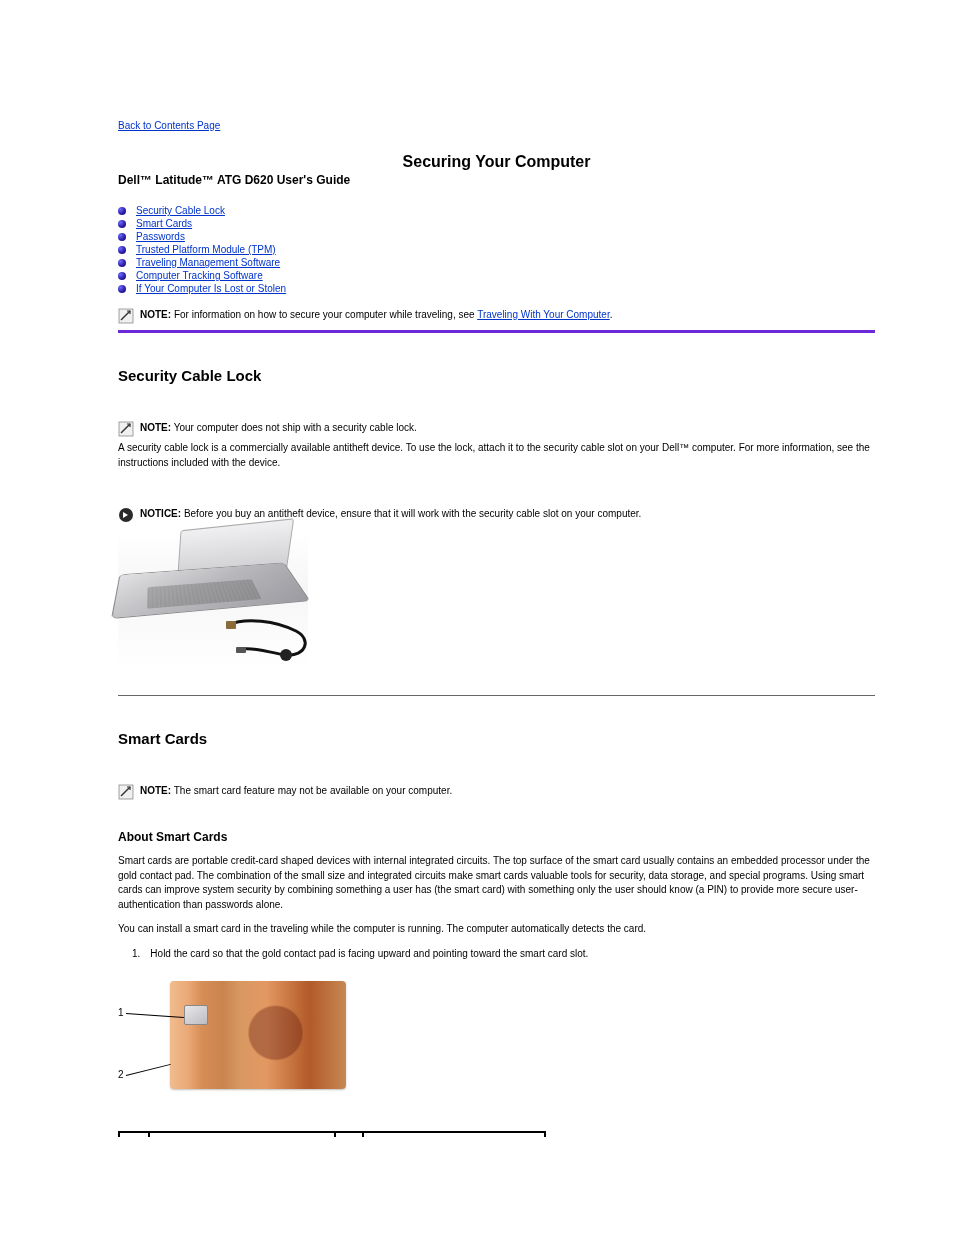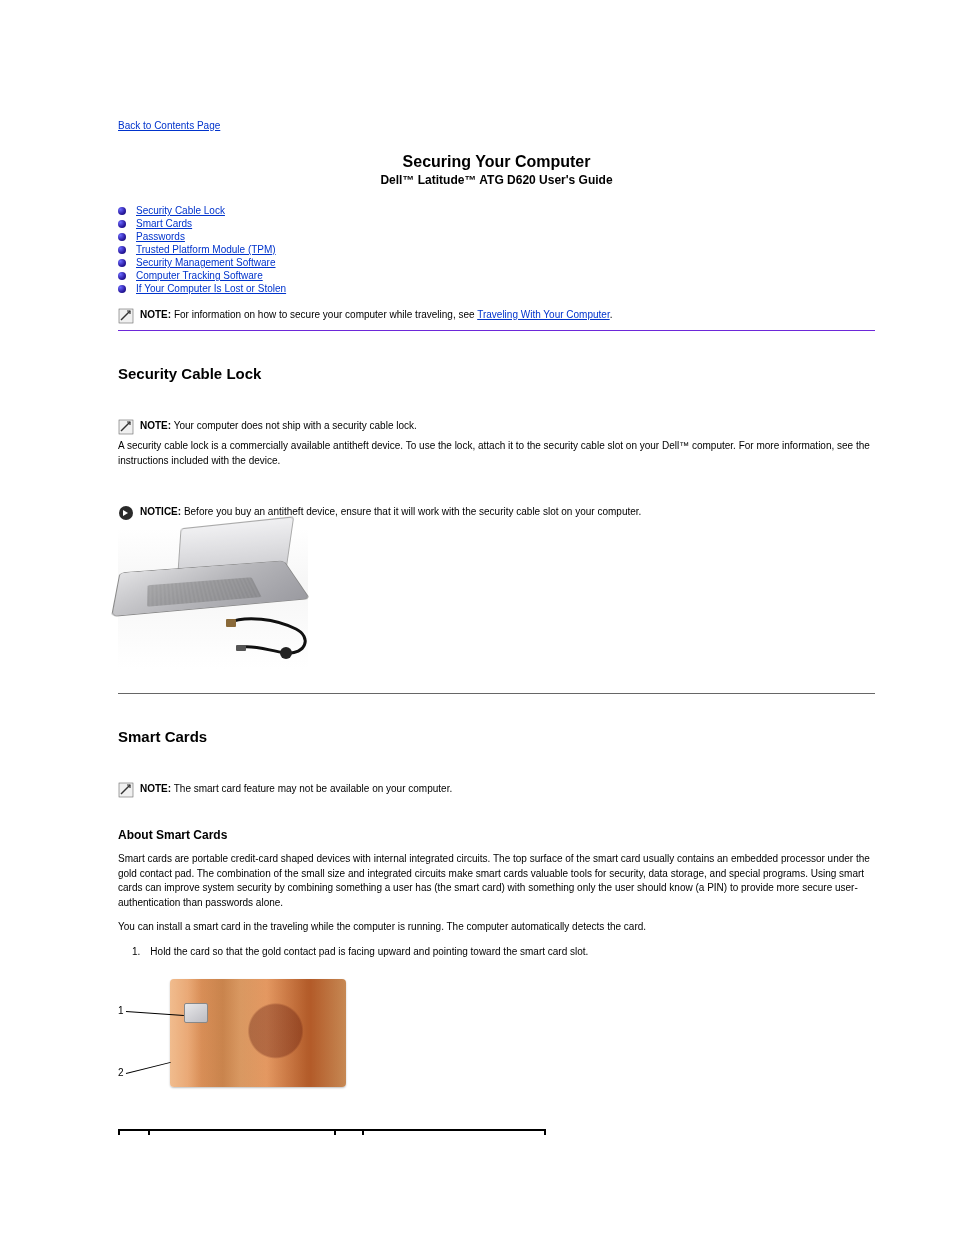--- a/index.html
+++ b/index.html
@@ -24,21 +24,20 @@
     font-size: 16px;
     font-weight: bold;
     margin-top: 22px;
     margin-bottom: 2px;
     text-align: center;
   }
   .subtitle {
     font-size: 12px;
     font-weight: bold;
     margin-bottom: 18px;
-    text-align: center;
   }
   .toc {
     list-style: none;
     padding: 0;
     margin: 0 0 14px 0;
   }
   .toc li {
     display: flex;
     align-items: center;
     margin-bottom: 2px;
@@ -54,21 +53,21 @@
   .toc a {
     color: #0033cc;
     text-decoration: underline;
     font-size: 10px;
     cursor: pointer;
   }
   .note-row {
     display: flex;
     align-items: flex-start;
     margin-bottom: 4px;
-    border-bottom: 1px solid #6d28d9;
+    border-bottom: 3px solid #6d28d9;
     padding-bottom: 6px;
   }
   .note-row.no-border {
     border-bottom: none;
     padding-bottom: 0;
     margin-top: 37px;
   }
   .note-icon {
     width: 16px;
     height: 16px;
@@ -228,21 +227,21 @@
     <li>
         <span class="bullet-icon"></span>
         <a>Passwords</a>
       </li>
     <li>
         <span class="bullet-icon"></span>
         <a>Trusted Platform Module (TPM)</a>
       </li>
     <li>
         <span class="bullet-icon"></span>
-        <a>Security Management Software</a>
+        <a>Traveling Management Software</a>
       </li>
     <li>
         <span class="bullet-icon"></span>
         <a>Computer Tracking Software</a>
       </li>
     <li>
         <span class="bullet-icon"></span>
         <a>If Your Computer Is Lost or Stolen</a>
       </li>
   </ul>

